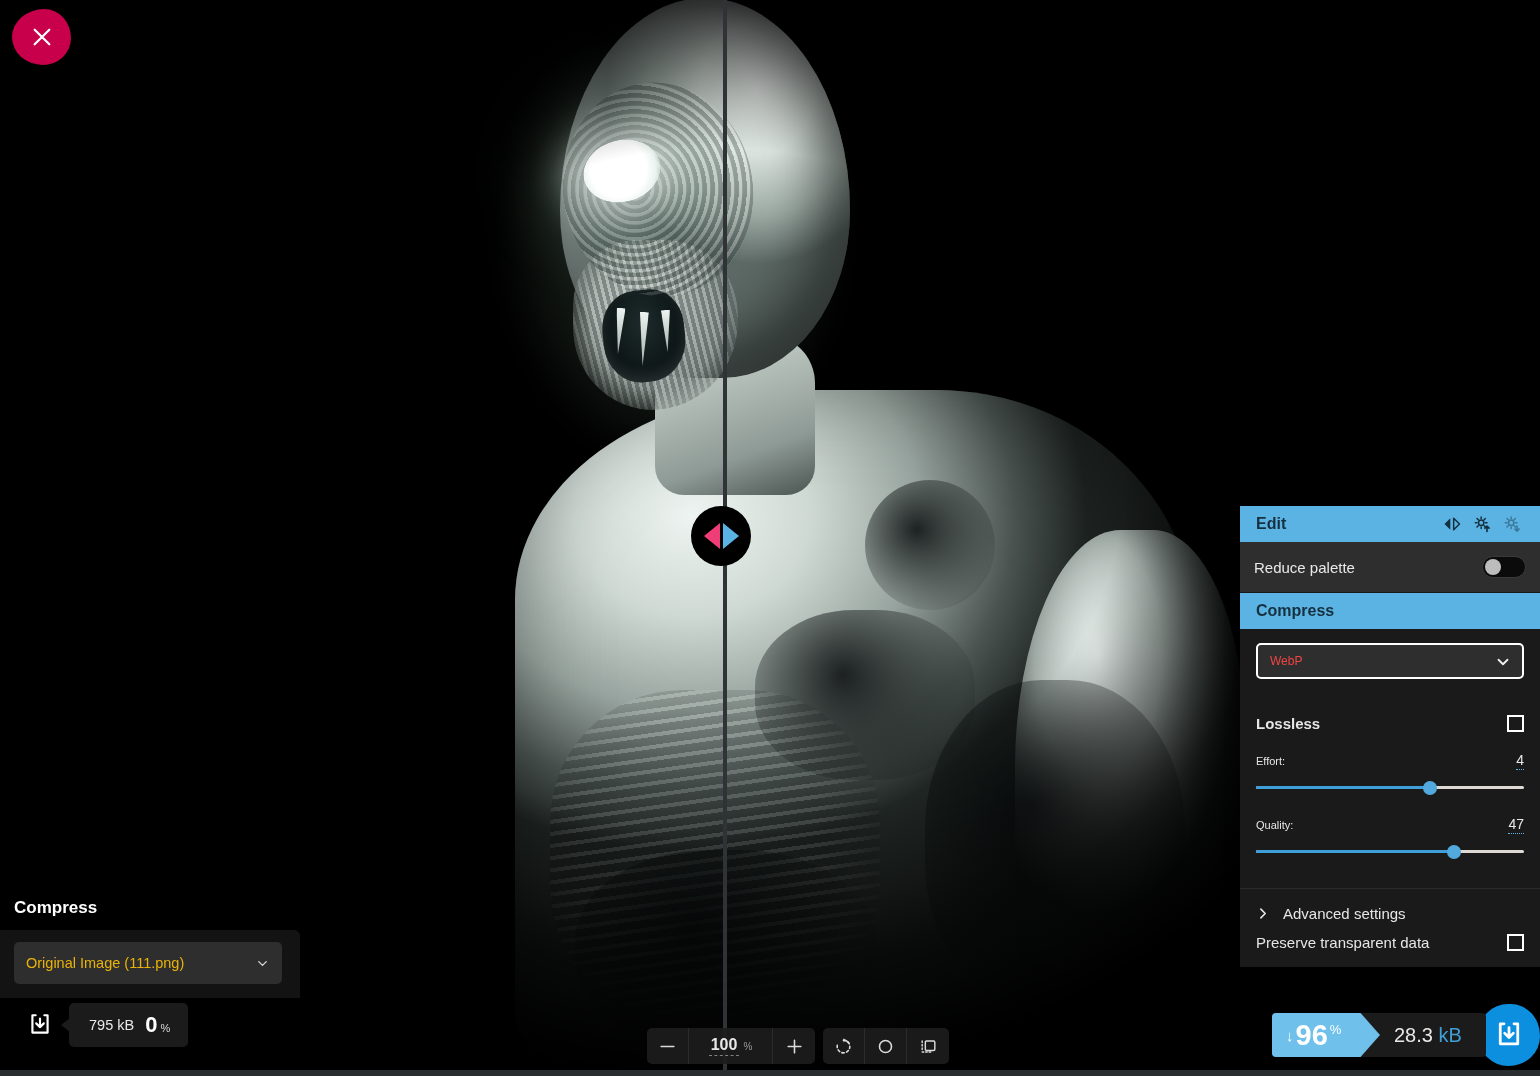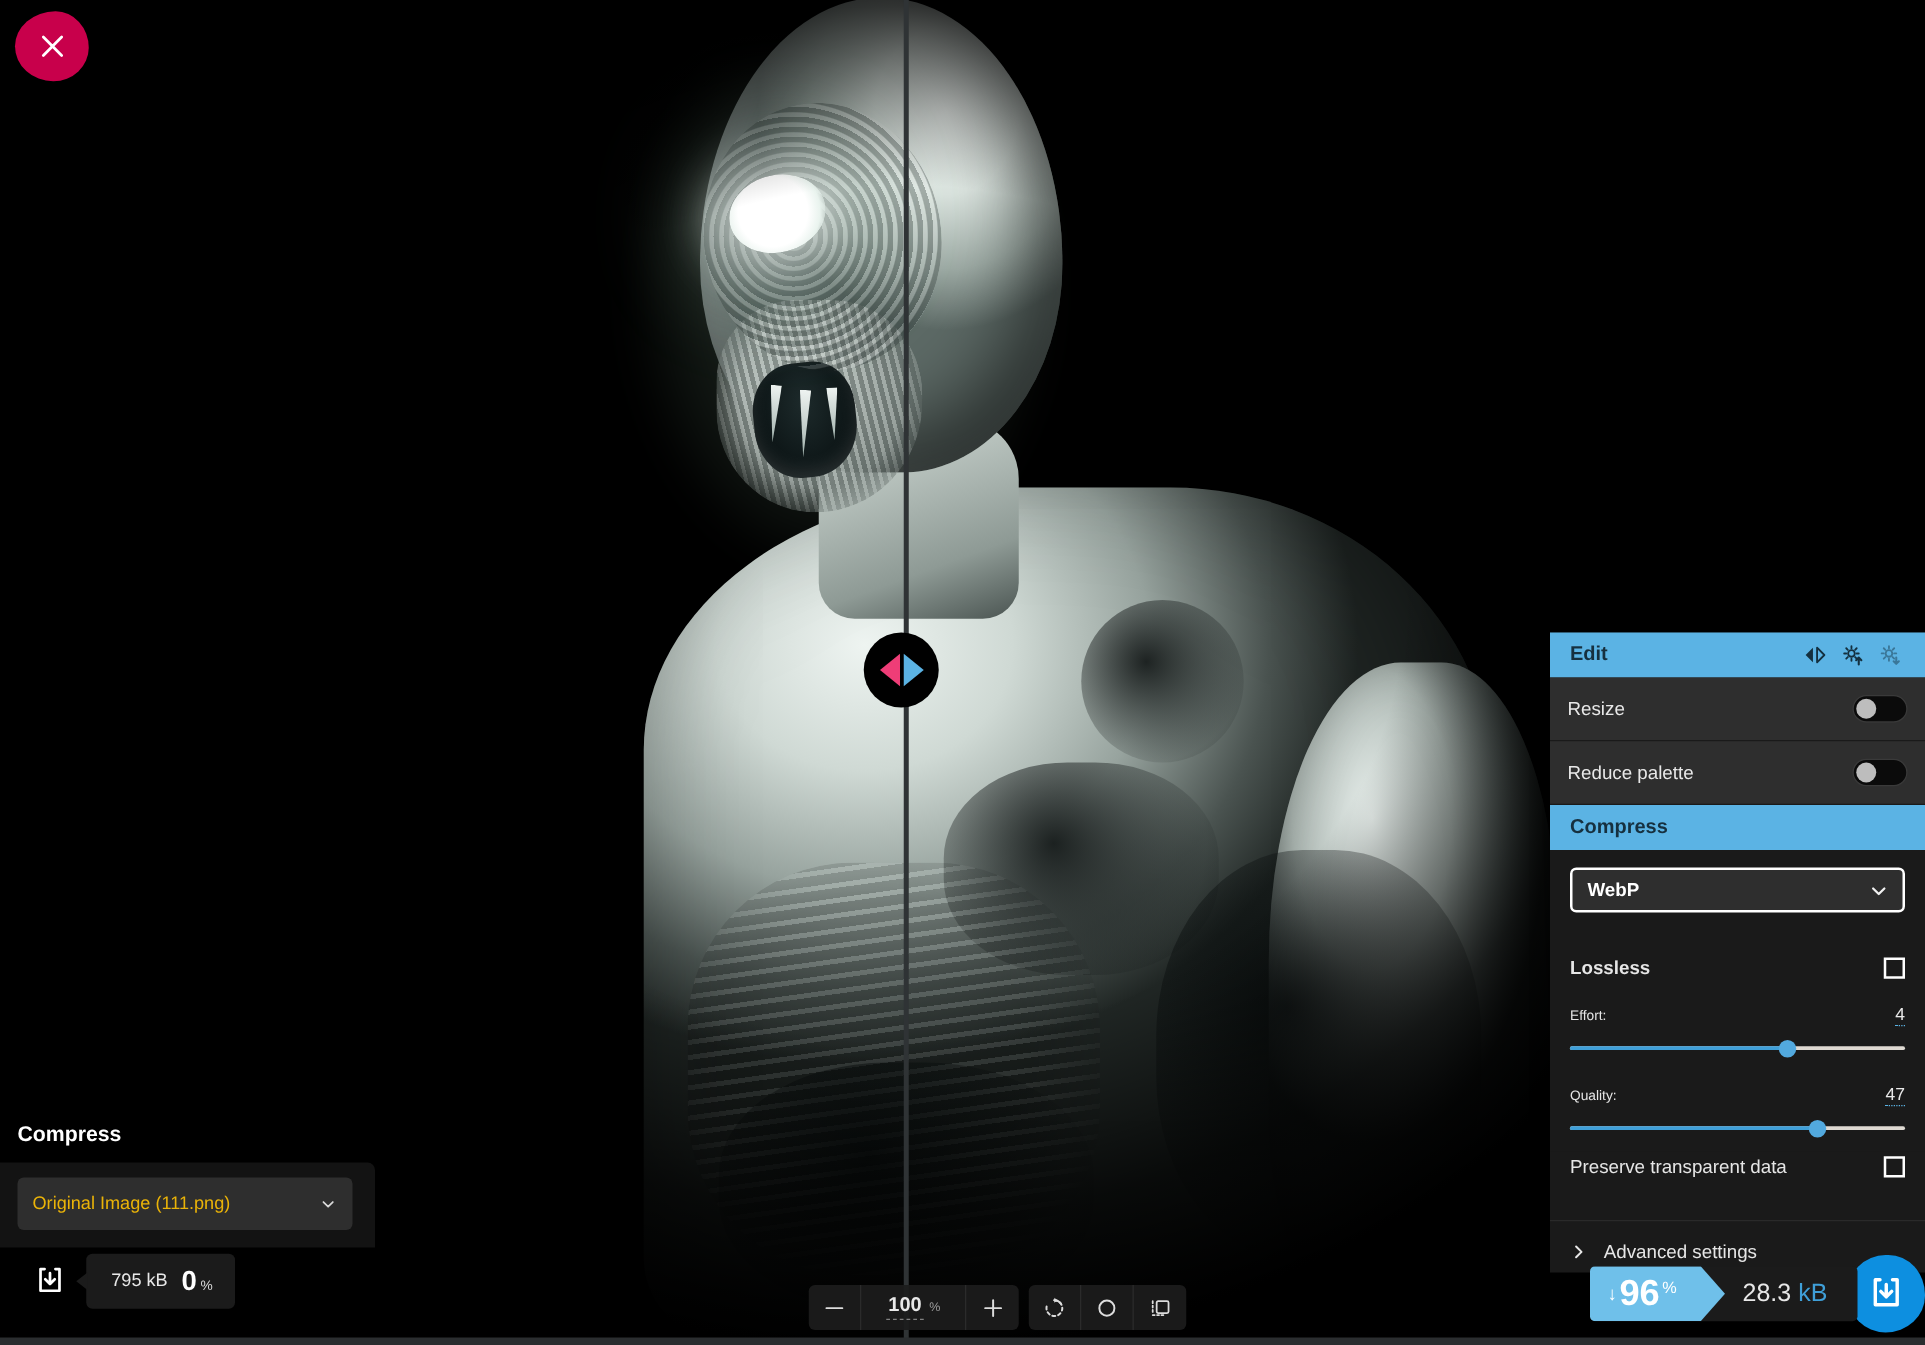--- a/index.html
+++ b/index.html
@@ -244,21 +244,21 @@
     position: absolute; left: 2px; top: 2px; width: 16px; height: 16px;
     border-radius: 50%; background: #bdbdbd;
   }
 
   #compress-body { padding: 14px 16px 10px 16px; background: #1a1a1a; }
   #format-select {
     position: relative; width: 268px; height: 36px; background: #2e2e2e;
     border: 2px solid #fff; border-radius: 5px;
     display: flex; align-items: center; padding: 0 12px; cursor: pointer;
   }
-  #format-select span { color: #ffffff; font-size: 15px; font-weight: bold; }
+  #format-select span { color: #ef4444; font-size: 12px; }
   #format-select .chev { position: absolute; right: 10px; top: 8px; }
 
   .check-row { display: flex; align-items: flex-end; margin-top: 36px; font-weight: bold; }
   .check-row .lbl { color: #e6e6e6; font-size: 15px; flex: 1; }
   .checkbox { width: 17px; height: 17px; border: 2px solid #fff; background: transparent; cursor: pointer; }
 
   .slider-block { margin-top: 20px; }
   .slider-top { display: flex; align-items: baseline; }
   .slider-top .lbl { color: #e6e6e6; font-size: 11px; flex: 1; }
   .slider-val {
@@ -436,26 +436,20 @@
       </span>
       <span class="hdr-icon dim">
         <svg viewBox="0 0 24 24">
           <circle cx="11" cy="10.5" r="3.2" fill="none" stroke="#14303f" stroke-width="1.8"></circle>
           <path d="M11 3.5 v2 M11 15.5 v2 M4 10.5 h2 M16 10.5 h2 M6 5.5 l1.5 1.5 M14.5 14 L16 15.5 M16 5.5 l-1.5 1.5 M7.5 14 L6 15.5" stroke="#14303f" stroke-width="1.8" stroke-linecap="round"></path>
           <path d="M18 14.5 v6 M15.5 18 L18 20.5 L20.5 18" stroke="#14303f" stroke-width="2" fill="none" stroke-linecap="round" stroke-linejoin="round"></path>
         </svg>
       </span>
     </div>
 
-    <div class="toggle-row">
-      <span class="lbl">Resize</span>
-      <span class="switch">
-          <span class="knob"></span>
-        </span>
-    </div>
 
     <div class="toggle-row">
       <span class="lbl">Reduce palette</span>
       <span class="switch">
           <span class="knob"></span>
         </span>
     </div>
 
     <div class="sec-header">
       <span>Compress</span>
@@ -494,30 +488,30 @@
           <span class="slider-val">47</span>
         </div>
         <div class="slider-rail">
           <div class="rail-bg"></div>
           <div class="rail-fill" id="quality-fill" style="width: 74%;"></div>
           <div class="rail-thumb" id="quality-thumb" style="left: 74%;"></div>
         </div>
       </div>
     </div>
 
-    <div id="preserve-row">
-      <span class="lbl">Preserve transparent data</span>
-      <span class="checkbox"></span>
-    </div>
-
     <div id="advanced-row">
       <svg viewBox="0 0 24 24">
         <path d="M9 4 L17 12 L9 20" stroke="#e6e6e6" stroke-width="3" fill="none" stroke-linecap="round" stroke-linejoin="round"></path>
       </svg>
       <span class="lbl">Advanced settings</span>
+    </div>
+
+    <div id="preserve-row">
+      <span class="lbl">Preserve transparent data</span>
+      <span class="checkbox"></span>
     </div>
   </div>
 
   <div id="result-bar">
     <div id="result-pill">
       <div id="result-pct">
         <span id="result-arrow">↓</span>
         <span id="result-num">96</span>
         <span id="result-sym">%</span>
       </div>

